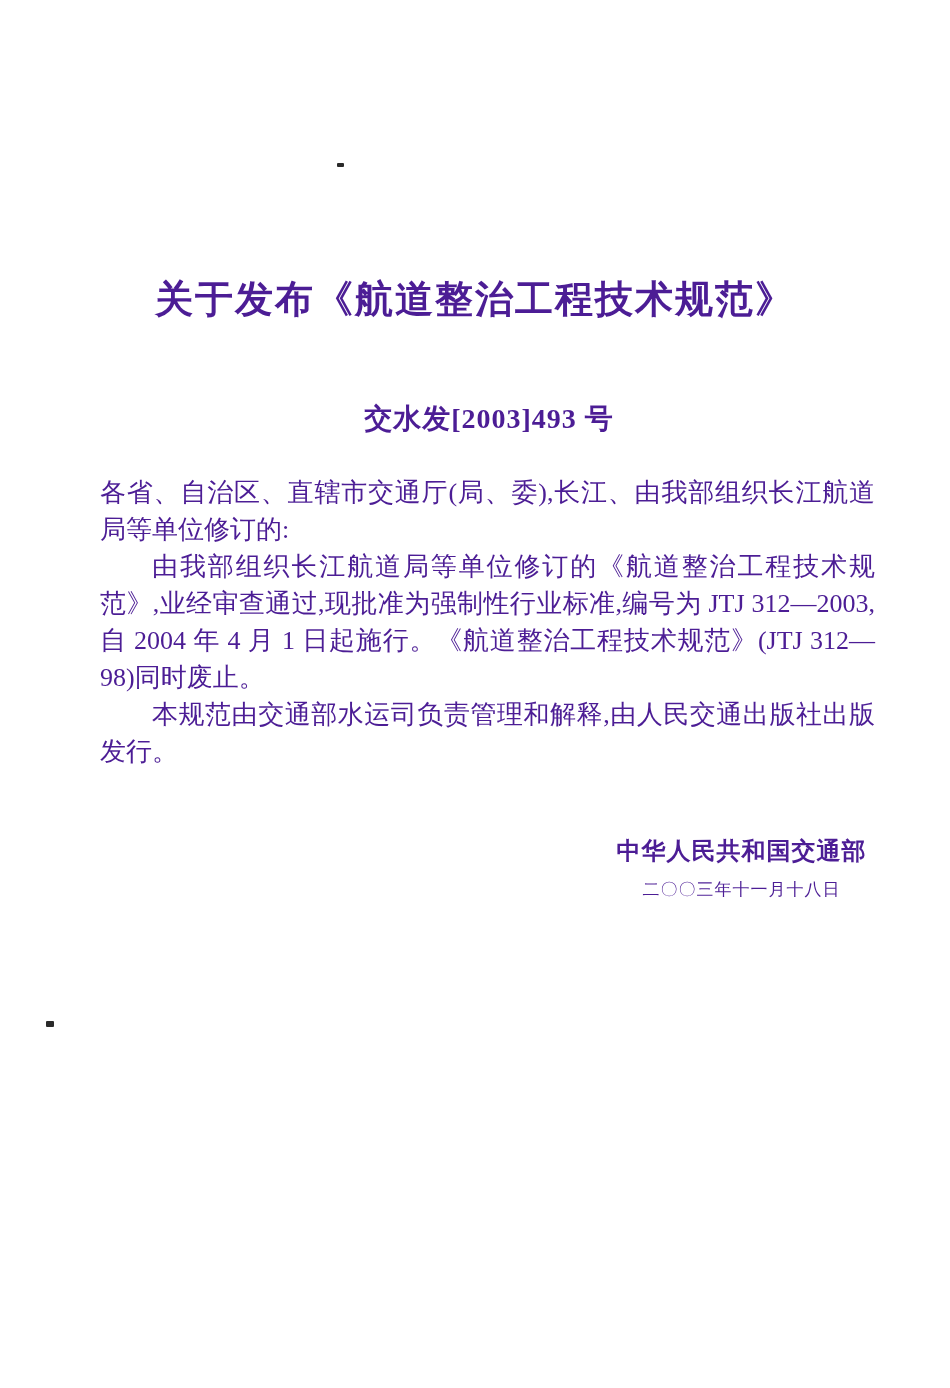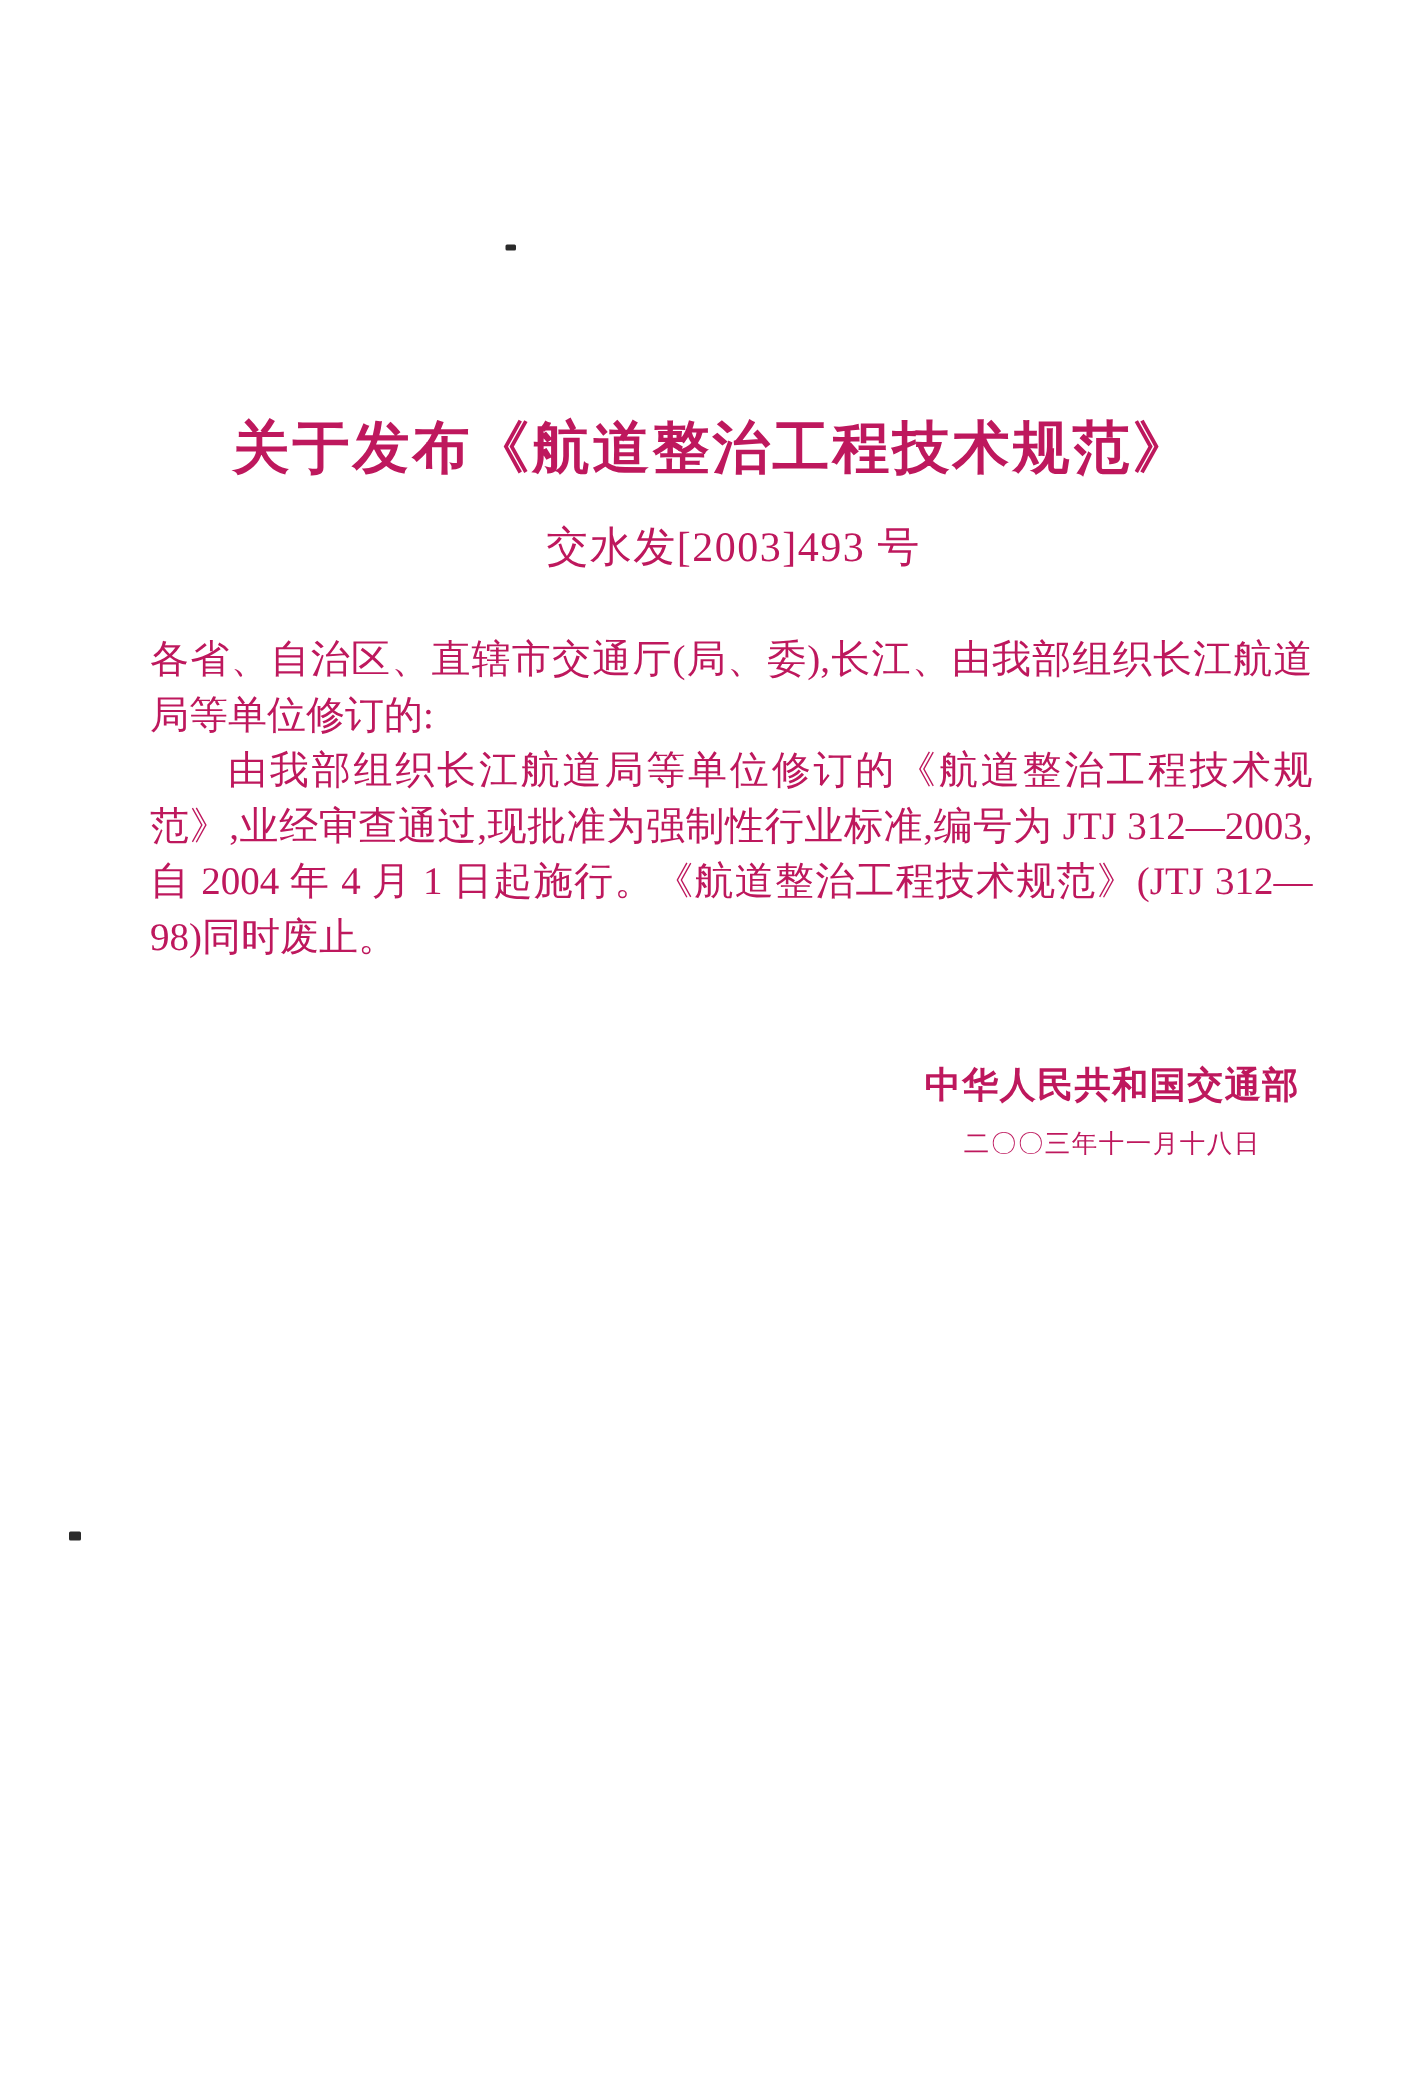--- a/index.html
+++ b/index.html
@@ -7,21 +7,21 @@
     margin: 0;
     padding: 0;
     background: #ffffff;
   }
   .page {
     position: relative;
     width: 950px;
     height: 1388px;
     margin: 0 auto;
     background: #ffffff;
-    color: #be185d;
+    color: #4c1d95;
     font-family: "Liberation Serif", "DejaVu Serif", serif;
     overflow: hidden;
   }
   
   .speck {
     position: absolute;
     background: #2a2a2a;
     border-radius: 1px;
   }
   .speck-top   { left: 337px; top: 163px; width: 7px; height: 4px; }
@@ -35,25 +35,25 @@
   .title-line {
     font-size: 38px;
     line-height: 58px;
     font-weight: 600;
     letter-spacing: 2px;
     white-space: nowrap;
   }
 
   
   .doc-number {
-    margin-top: 18px;
+    margin-top: 71px;
     text-align: center;
     font-size: 28px;
     line-height: 40px;
-    font-weight: 400;
+    font-weight: 700;
     letter-spacing: 1px;
     padding-left: 28px;
   }
 
   
   .body-block {
     margin: 35px 75px 0 100px;
     font-size: 26px;
     line-height: 37px;
     text-align: justify;
@@ -95,20 +95,21 @@
 
   <div class="title-block">
     <div class="title-line">关于发布《航道整治工程技术规范》</div>
   </div>
 
   <div class="doc-number">交水发[2003]493 号</div>
 
   <div class="body-block">
     <p>各省、自治区、直辖市交通厅(局、委),长江、由我部组织长江航道局等单位修订的:</p>
     <p class="indent">由我部组织长江航道局等单位修订的《航道整治工程技术规范》,业经审查通过,现批准为强制性行业标准,编号为 JTJ 312—2003,自 2004 年 4 月 1 日起施行。《航道整治工程技术规范》(JTJ 312—98)同时废止。</p>
+    <p class="indent">本规范由交通部水运司负责管理和解释,由人民交通出版社出版发行。</p>
   </div>
 
   <div class="signature-block">
     <div class="signature-org">中华人民共和国交通部</div>
     <div class="signature-date">二〇〇三年十一月十八日</div>
   </div>
 
 </div>
 
 </body></html>

